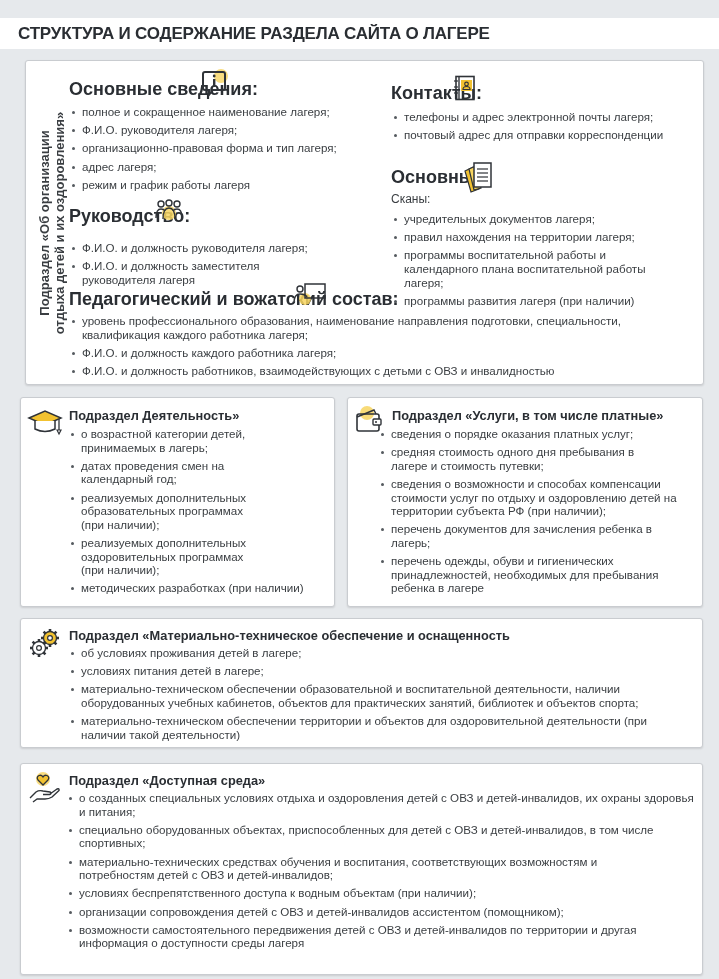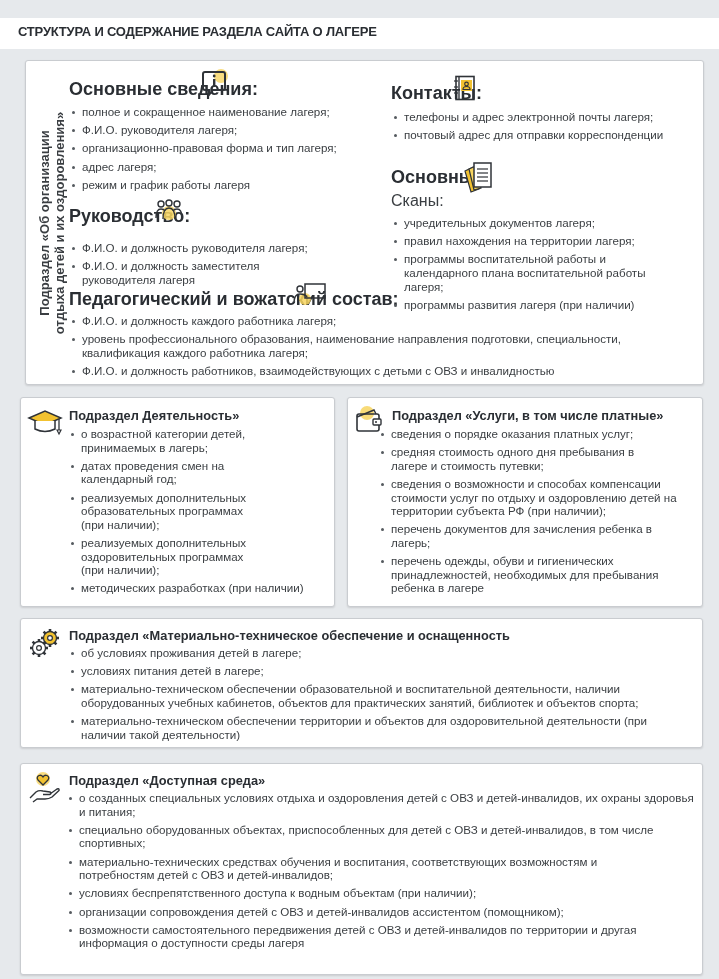--- a/index.html
+++ b/index.html
@@ -9,21 +9,21 @@
     font-family: "Liberation Sans", "DejaVu Sans", sans-serif;
     color: #2b2f33;
     position: relative;
   }
   .title-bar {
     position: absolute; left: 0; top: 18px; width: 719px; height: 31px;
     background: #ffffff;
   }
   .title-bar h1 {
     position: absolute; left: 18px; top: 6px;
-    font-size: 13px; font-weight: 700; color: #2a2e33;
+    font-size: 17px; font-weight: 700; color: #2a2e33;
     letter-spacing: -0.2px;
   }
   .box {
     position: absolute; background: #ffffff;
     border: 1px solid #c9ccd0; border-radius: 3px;
     box-shadow: 0 1px 2px rgba(0,0,0,0.12);
   }
   ul.bul { list-style: none; }
   ul.bul li {
     position: relative; padding-left: 13px; font-size: 11.6px; line-height: 13.6px;
@@ -38,21 +38,21 @@
   .icon { position: absolute; }
   .vert-label {
     position: absolute; left: 6px; top: 12px; width: 40px; height: 300px;
   }
   .vert-label span {
     position: absolute; left: 50%; top: 50%;
     transform: translate(-50%,-50%) rotate(-90deg);
     white-space: nowrap; text-align: center;
     font-size: 13px; font-weight: 700; line-height: 15px; color: #3a3e42;
   }
-  .plain { font-size: 16px; color: #3a3e42; }
+  .plain { font-size: 12px; color: #3a3e42; }
   .tight li { margin-bottom: 4px; }
 </style>
 </head>
 <body>
 
 <div class="title-bar">
   <h1>СТРУКТУРА И СОДЕРЖАНИЕ РАЗДЕЛА САЙТА О ЛАГЕРЕ</h1>
 </div>
 
 <div class="box" style="left:25px; top:60px; width:679px; height:325px;">
@@ -99,22 +99,22 @@
 
   <div style="position:absolute; left:43px; top:228px; width:625px;">
     <div class="sub-h">Педагогический и вожатский состав:</div>
     <svg class="icon" style="left:224px; top:-8px;" width="34" height="26" viewBox="0 0 34 26">
       <circle cx="12" cy="18" r="6" fill="#f7d560" opacity="0.85"></circle>
       <rect x="12" y="3" width="20" height="14" fill="none" stroke="#2f3338" stroke-width="1.5"></rect>
       <circle cx="7" cy="8" r="3" fill="#fff" stroke="#2f3338" stroke-width="1.4"></circle>
       <path d="M1 22 Q1 13 7 13 Q12 13 14 16" fill="none" stroke="#2f3338" stroke-width="1.4"></path>
     </svg>
     <ul class="bul" style="margin-top:4px;">
+      <li style="width:625px;">уровень профессионального образования, наименование направления подготовки, специальности, квалификация каждого работника лагеря;</li>
       <li>Ф.И.О. и должность каждого работника лагеря;</li>
-      <li style="width:625px;">уровень профессионального образования, наименование направления подготовки, специальности, квалификация каждого работника лагеря;</li>
       <li>Ф.И.О. и должность работников, взаимодействующих с детьми с ОВЗ и инвалидностью</li>
     </ul>
   </div>
 
   <div style="position:absolute; left:365px; top:22px; width:310px;">
     <div class="sub-h">Контакты:</div>
     <svg class="icon" style="left:62px; top:-8px;" width="24" height="26" viewBox="0 0 24 26">
       <rect x="3" y="1.5" width="18" height="23" fill="none" stroke="#2f3338" stroke-width="1.6"></rect>
       <line x1="6" y1="1.5" x2="6" y2="24.5" stroke="#2f3338" stroke-width="1.4"></line>
       <line x1="1" y1="6" x2="5" y2="6" stroke="#2f3338" stroke-width="1.2"></line>

